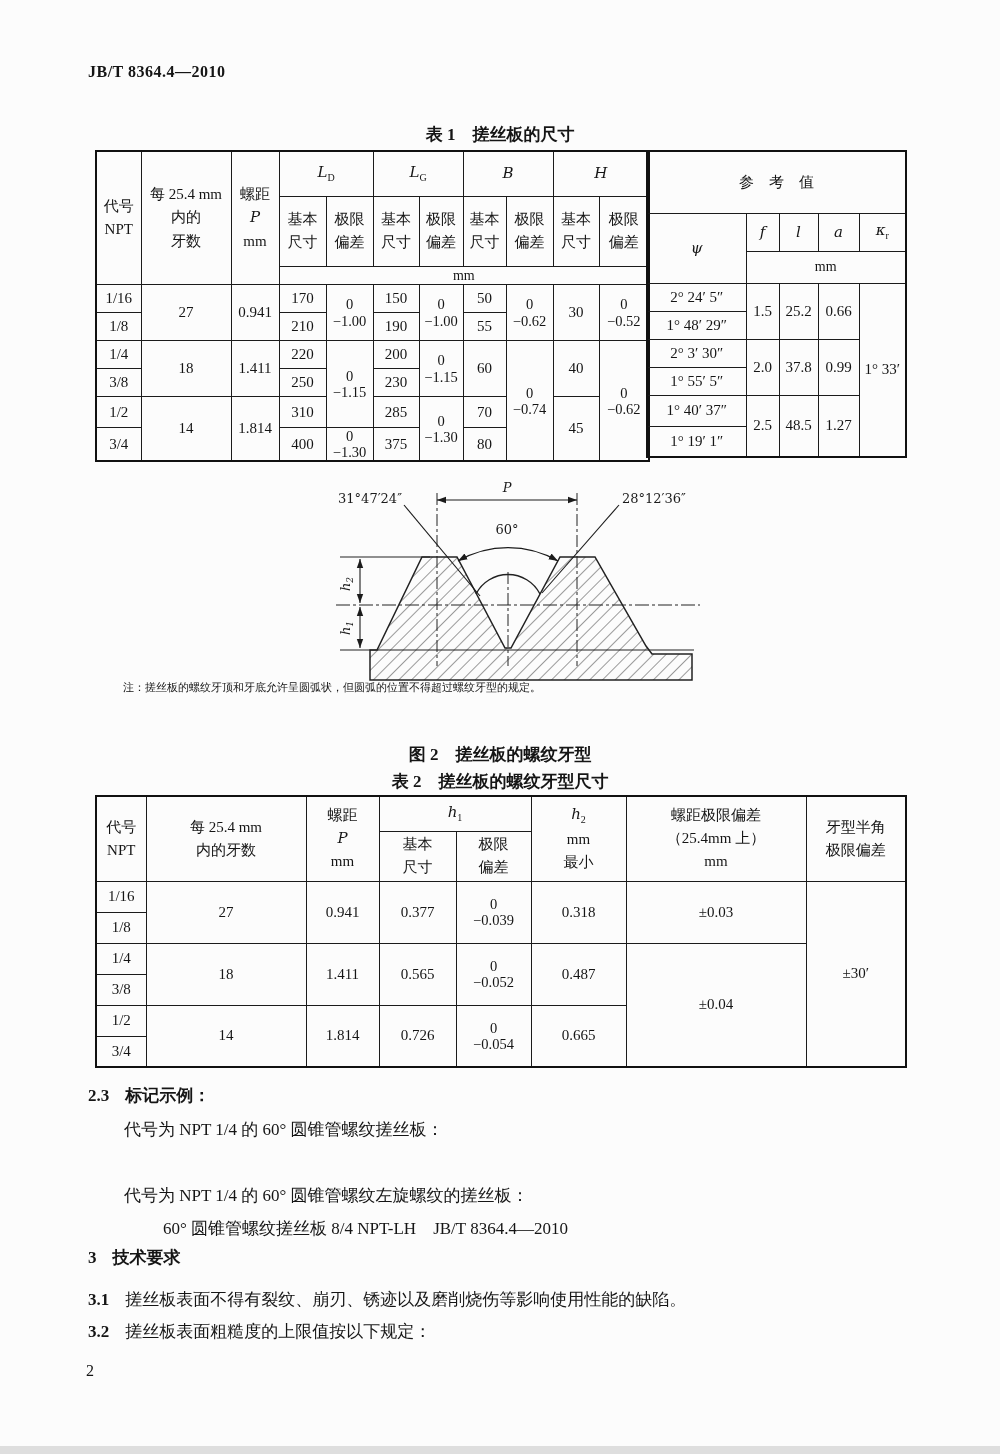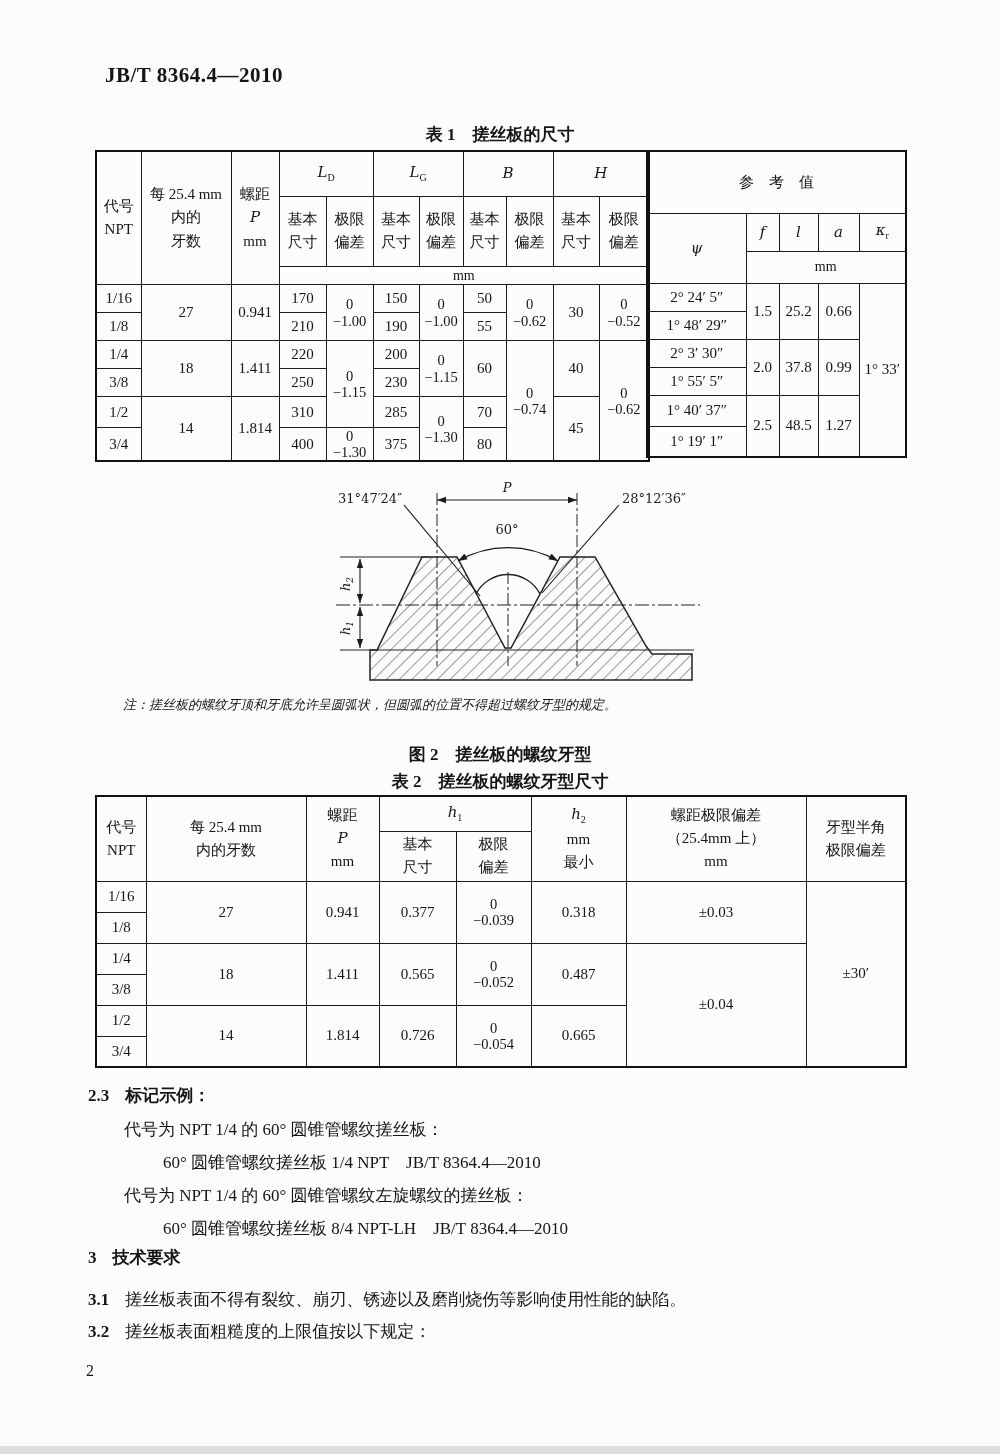--- a/index.html
+++ b/index.html
@@ -1,21 +1,21 @@
 <!DOCTYPE html>
 <html><head>
 <meta charset="utf-8">
 <style>
   html,body{margin:0;padding:0;}
   .page{position:relative;width:1000px;height:1454px;background:#fcfcfc;overflow:hidden;
         font-family:"Liberation Serif","DejaVu Serif",serif;color:#151515;}
   .abs{position:absolute;}
   .watermark{position:absolute;left:192px;top:120px;font-family:"DejaVu Sans",sans-serif;
              font-weight:bold;font-size:80px;letter-spacing:3px;color:rgba(150,172,200,0.42);z-index:0;}
-  .doc-num{left:105px;top:63px;font-size:21px;font-weight:bold;letter-spacing:0.5px;}
+  .doc-num{left:88px;top:63px;font-size:16px;font-weight:bold;letter-spacing:0.5px;}
   .caption{left:95px;width:810px;text-align:center;font-weight:bold;font-size:17px;}
   table{border-collapse:collapse;table-layout:fixed;position:absolute;z-index:2;background:transparent;}
   td{border:1.6px solid #1b1b1b;text-align:center;vertical-align:middle;padding:0 1px;
      font-size:15px;line-height:1.25;overflow:hidden;}
   table{border:2px solid #111;}
   .pre{white-space:pre-line;}
   .hdr{line-height:1.55;font-size:15px;}
   .dev{white-space:pre-line;line-height:1.12;font-size:14.5px;}
   .it{font-style:italic;font-family:"DejaVu Serif",serif;}
   td sub{font-size:10px;}
@@ -246,21 +246,21 @@
       <line x1="38" y1="131" x2="38" y2="172" stroke="#1b1b1b" stroke-width="1.1" marker-start="url(#ah)" marker-end="url(#ah)"></line>
       <text transform="rotate(-90 28 108)" x="28" y="108" text-anchor="middle" font-style="italic">
         <tspan>h</tspan><tspan font-size="9" dy="3">2</tspan>
       </text>
       <text transform="rotate(-90 28 152)" x="28" y="152" text-anchor="middle" font-style="italic">
         <tspan>h</tspan><tspan font-size="9" dy="3">1</tspan>
       </text>
     </svg>
   </div>
 
-  <div class="abs" style="left:123px;top:696px;font-size:13px;z-index:2;font-style:italic;">注：搓丝板的螺纹牙顶和牙底允许呈圆弧状，但圆弧的位置不得超过螺纹牙型的规定。</div>
+  <div class="abs" style="left:123px;top:680px;font-size:11px;z-index:2;">注：搓丝板的螺纹牙顶和牙底允许呈圆弧状，但圆弧的位置不得超过螺纹牙型的规定。</div>
   <div class="abs caption" style="top:743px;">图 2　搓丝板的螺纹牙型</div>
   <div class="abs caption" style="top:770px;">表 2　搓丝板的螺纹牙型尺寸</div>
 
   <table style="left:95px;top:795px;width:810px;">
     <colgroup>
         <col style="width:50px">
         <col style="width:160px">
         <col style="width:73px">
         <col style="width:77px">
         <col style="width:75px">
@@ -336,21 +336,20 @@
     <tr style="height:31px">
           <td>3/4</td>
         </tr>
   </tbody>
     </table>
 
   <div class="abs txt" style="left:88px;top:1085px;">
     <span class="num">2.3</span><span class="bold">标记示例：</span>
   </div>
   <div class="abs txt" style="left:124px;top:1119px;">代号为 NPT 1/4 的 60° 圆锥管螺纹搓丝板：</div>
-  <div class="abs txt" style="left:163px;top:1152px;">60° 圆锥管螺纹搓丝板 1/4 NPT　JB/T 8364.4—2010</div>
   <div class="abs txt" style="left:124px;top:1185px;">代号为 NPT 1/4 的 60° 圆锥管螺纹左旋螺纹的搓丝板：</div>
   <div class="abs txt" style="left:163px;top:1218px;">60° 圆锥管螺纹搓丝板 8/4 NPT-LH　JB/T 8364.4—2010</div>
 
   <div class="abs txt" style="left:88px;top:1247px;">
     <span class="num">3</span><span class="bold">技术要求</span>
   </div>
   <div class="abs txt" style="left:88px;top:1289px;">
     <span class="num">3.1</span><span>搓丝板表面不得有裂纹、崩刃、锈迹以及磨削烧伤等影响使用性能的缺陷。</span>
   </div>
   <div class="abs txt" style="left:88px;top:1321px;font-family:Liberation Serif, serif;">

